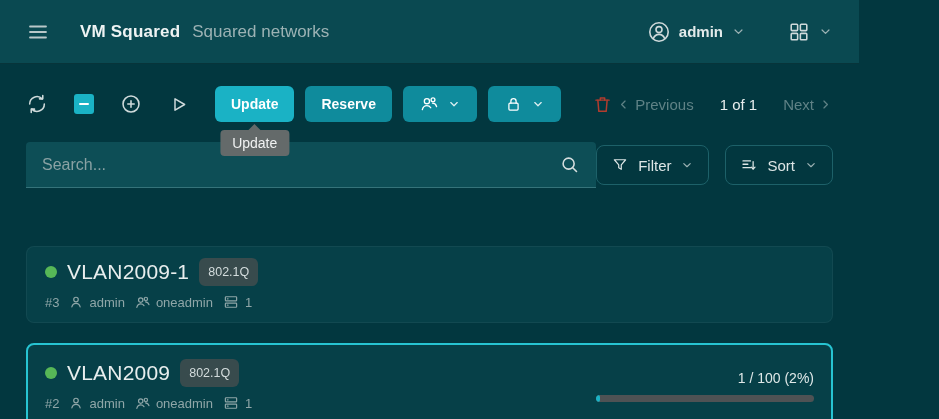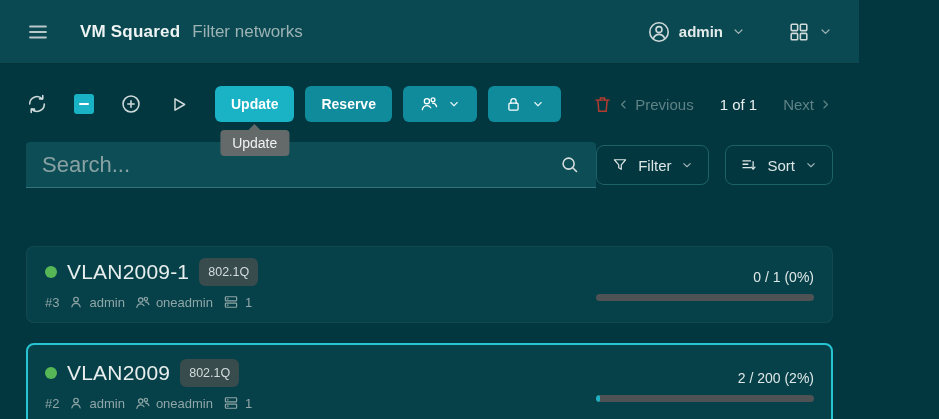--- a/index.html
+++ b/index.html
@@ -48,21 +48,21 @@
 
   
   .pagination{margin-left:auto;display:flex;align-items:center;gap:26px;font-size:15px;}
   .page-nav{display:flex;align-items:center;gap:4px;color:var(--text-dim);cursor:pointer;}
   .page-status{color:#e8eeee;}
 
   
   .search-row{margin-top:20px;display:flex;align-items:center;}
   .searchbar{width:607px;height:46px;background:var(--search-bg);border:none;border-bottom:1px solid #35737a;
     border-radius:4px 4px 0 0;display:flex;align-items:center;padding:0 16px;}
-  .searchbar input{flex:1;background:transparent;border:none;outline:none;color:#84cc16;font-size:22px;font-family:inherit;}
+  .searchbar input{flex:1;background:transparent;border:none;outline:none;color:#84cc16;font-size:16px;font-family:inherit;}
   .searchbar input::placeholder{color:#8aa2a4;}
   .search-icon{color:#d5dede;}
   .list-controls{margin-left:auto;display:flex;align-items:center;gap:16px;}
   .outline-btn{height:40px;border-radius:8px;border:1px solid #1d6169;background:transparent;color:#dde6e6;
     font-size:15px;font-family:inherit;padding:0 14px;display:inline-flex;align-items:center;gap:9px;cursor:pointer;}
   .outline-btn .chev{color:#9cb2b4;}
 
   
   .net-list{margin-top:58px;display:flex;flex-direction:column;gap:20px;}
   .card{background:var(--card-bg);border:1px solid rgba(255,255,255,.05);border-radius:8px;
@@ -86,21 +86,21 @@
 
 <div class="app">
 
   <header class="topbar">
     <span class="hamburger">
       <svg width="24" height="24" viewBox="0 0 24 24" fill="none" stroke="currentColor" stroke-width="1.8" stroke-linecap="round">
           <path d="M4 6.5h16M4 12h16M4 17.5h16"></path>
         </svg>
     </span>
     <span class="brand">VM Squared</span>
-    <span class="section">Filter networks</span>
+    <span class="section">Squared networks</span>
 
     <div class="topbar-right">
       <div class="user-menu">
         <span>
           <svg width="24" height="24" viewBox="0 0 24 24" fill="none" stroke="currentColor" stroke-width="1.6" stroke-linecap="round">
             <circle cx="12" cy="12" r="9.2"></circle>
               <circle cx="12" cy="9.6" r="3"></circle>
               <path d="M6.4 18.5c1-2.7 3.1-4.1 5.6-4.1s4.6 1.4 5.6 4.1"></path>
           </svg>
         </span>
@@ -295,26 +295,20 @@
                 <svg width="18" height="18" viewBox="0 0 24 24" fill="none" stroke="currentColor" stroke-width="1.6" stroke-linecap="round">
                     <rect x="4.5" y="5" width="15" height="5.6" rx="1"></rect>
                     <rect x="4.5" y="13.4" width="15" height="5.6" rx="1"></rect>
                     <path d="M7.2 7.8h.9M7.2 16.2h.9"></path>
                   </svg>
               </span>
               <span>1</span>
             </span>
           </div>
         </div>
-        <div class="card-right">
-          <span class="usage">0 / 1 (0%)</span>
-          <div class="progress">
-            <div class="progress-fill" style="width: 0%;"></div>
-          </div>
-        </div>
       </div>
 
       <div class="card selected">
         <div class="card-left">
           <div class="card-title-row">
             <span class="dot"></span>
             <span class="net-name">VLAN2009</span>
             <span class="badge">802.1Q</span>
           </div>
           <div class="card-meta-row">
@@ -345,21 +339,21 @@
                     <rect x="4.5" y="5" width="15" height="5.6" rx="1"></rect>
                     <rect x="4.5" y="13.4" width="15" height="5.6" rx="1"></rect>
                     <path d="M7.2 7.8h.9M7.2 16.2h.9"></path>
                   </svg>
               </span>
               <span>1</span>
             </span>
           </div>
         </div>
         <div class="card-right">
-          <span class="usage">2 / 200 (2%)</span>
+          <span class="usage">1 / 100 (2%)</span>
           <div class="progress">
             <div class="progress-fill" style="width: 2%;"></div>
           </div>
         </div>
       </div>
 
     </div>
   </main>
 </div>
 

